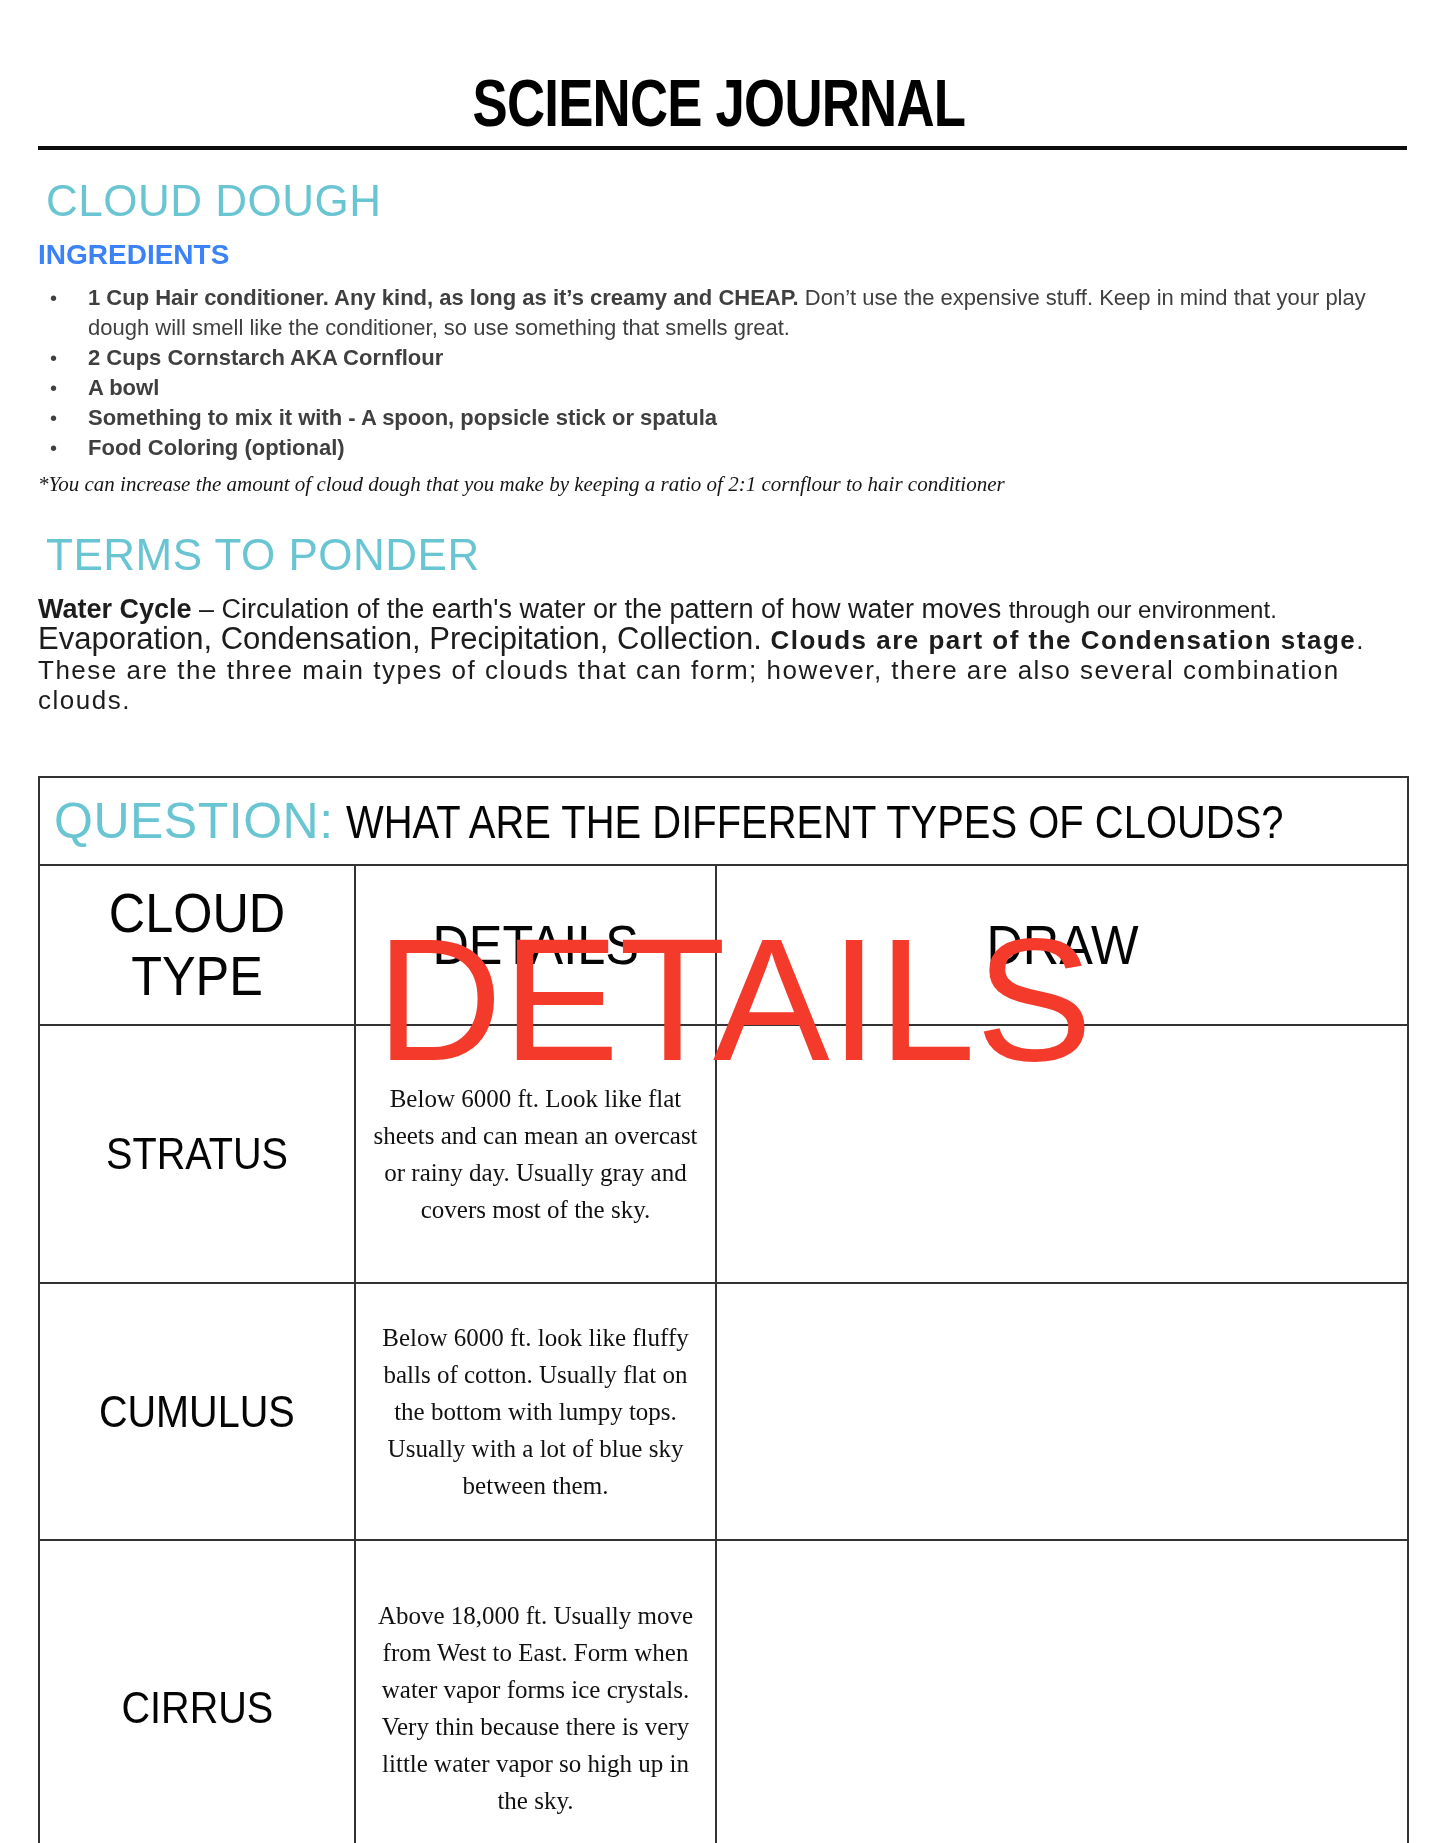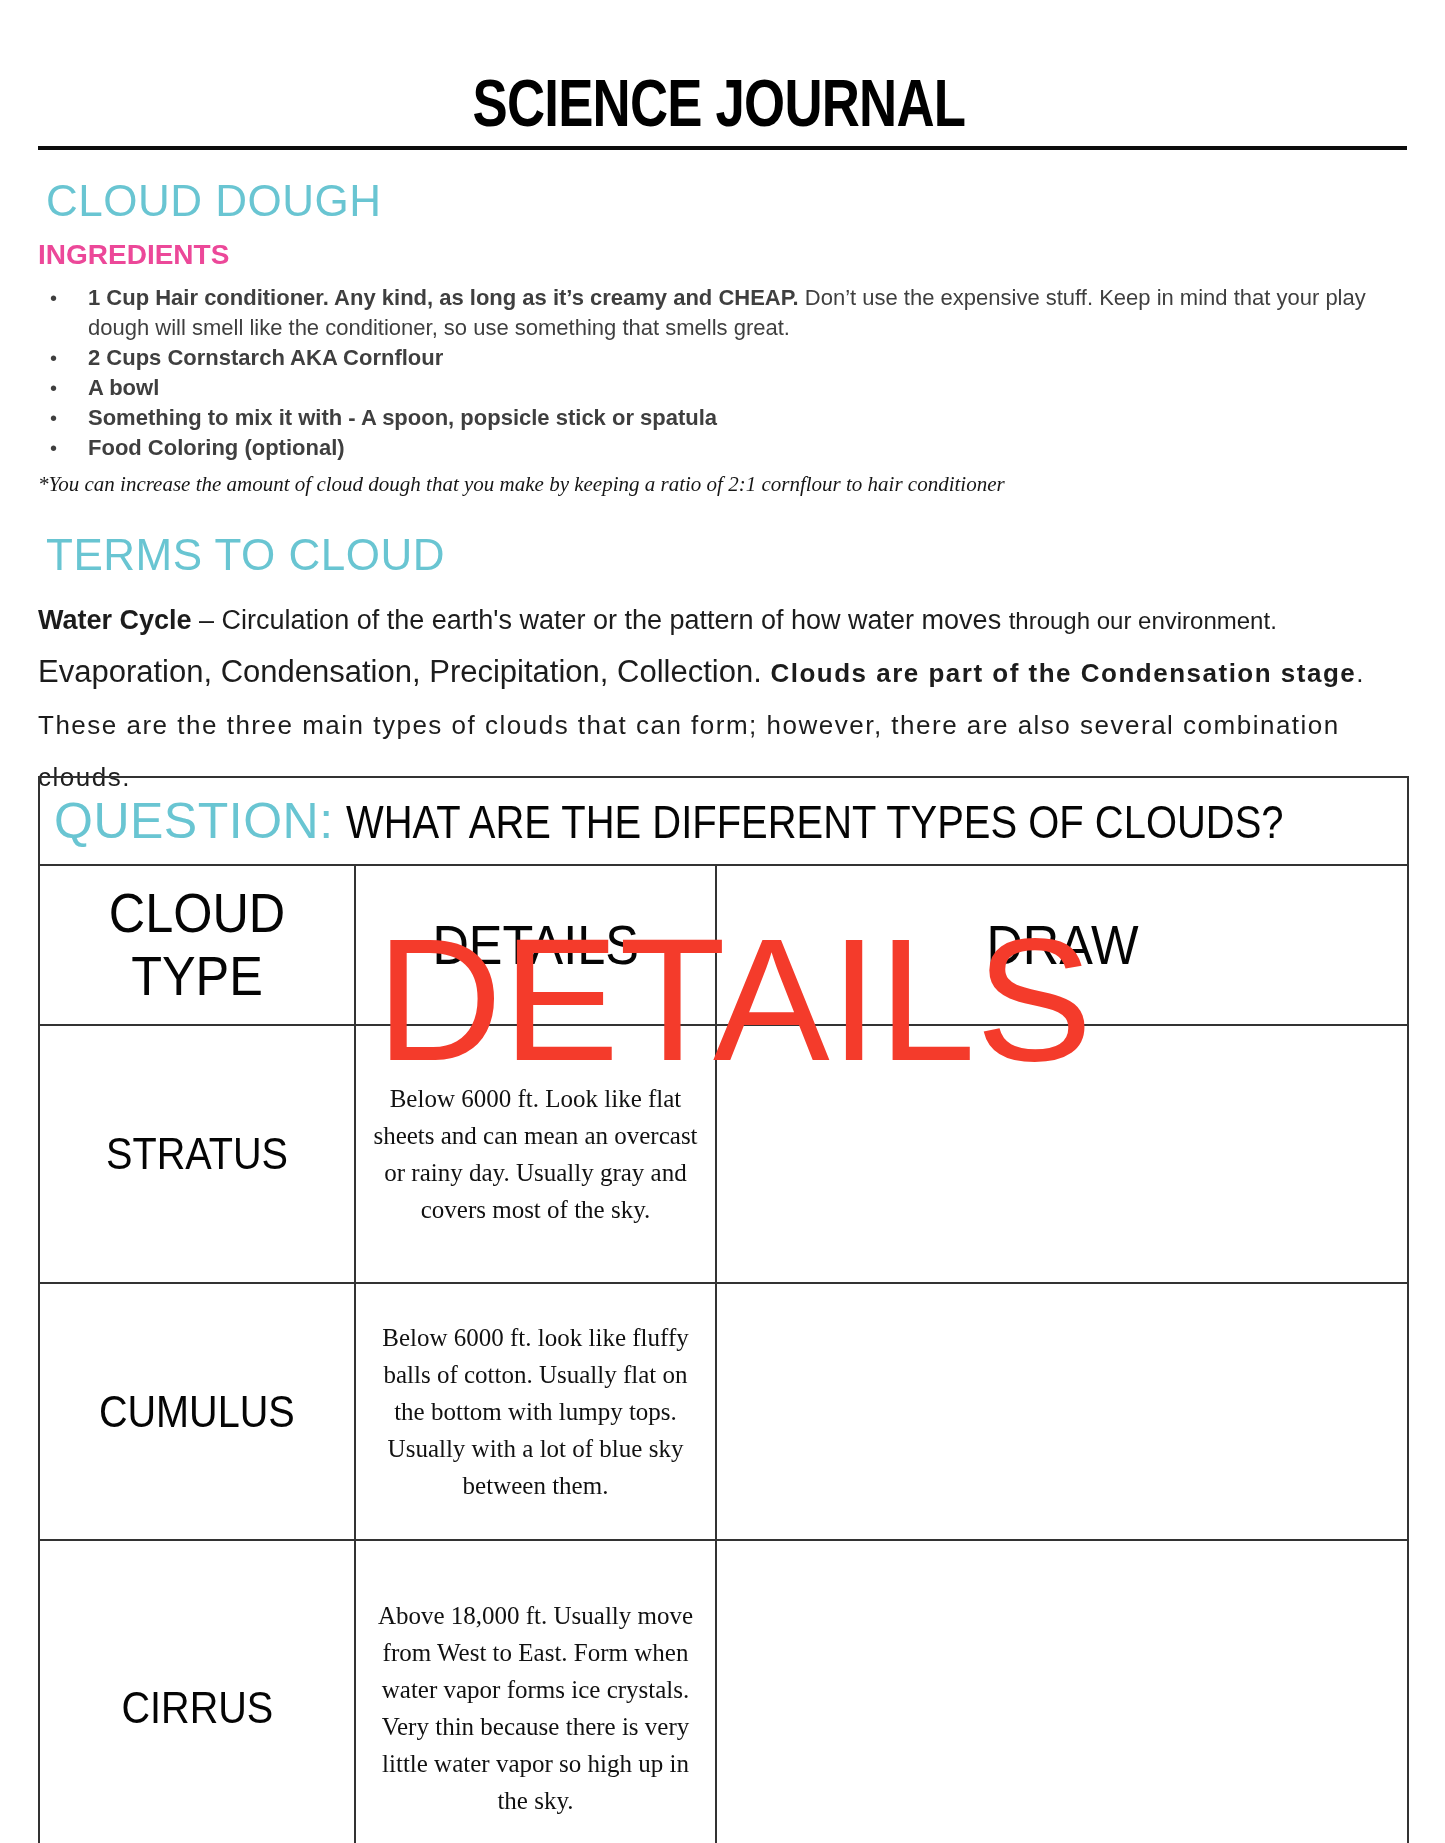--- a/index.html
+++ b/index.html
@@ -26,34 +26,34 @@
     letter-spacing:-1px;
     transform:scaleX(0.80);transform-origin:center;
   }
   .rule{position:absolute;top:146px;left:38px;width:1369px;height:4px;background:#0d0d0d;}
   
   .dough{position:absolute;top:170px;left:38px;width:1369px;}
   .teal-heading{
     margin:8px;font-size:44px;font-weight:400;line-height:1.05;
     color:var(--teal);letter-spacing:0.5px;
   }
-  .dough h3{margin:16px 0 0 0;font-size:28px;font-weight:700;color:#ec4899;line-height:1.1;}
+  .dough h3{margin:16px 0 0 0;font-size:28px;font-weight:700;color:#3b82f6;line-height:1.1;}
   .ingredients{list-style:none;margin:12px 0 0 0;padding:0;font-size:22px;color:var(--soft);}
   .ingredients li{display:flex;line-height:30px;}
   .ingredients .bullet{width:22px;margin-left:12px;margin-right:16px;flex:0 0 auto;font-size:20px;}
   .ingredients .li-text{flex:1;}
   .ingredients b{font-weight:700;}
   .note{
     margin:8px 0 0 0;
     font-family:"Liberation Serif", serif;font-style:italic;
     font-size:21px;color:#161616;line-height:1.25;
   }
   
   .terms{position:absolute;top:524px;left:38px;width:1369px;}
-  .terms-par{margin:18px 0 0 0;line-height:48px;color:var(--ink);}
+  .terms-par{margin:18px 0 0 0;line-height:26px;color:var(--ink);}
   .terms-par .s1{font-weight:700;font-size:27px;}
   .terms-par .s2{font-size:27px;}
   .terms-par .s3{font-size:24px;}
   .terms-par .s4{font-size:31px;}
   .terms-par .s5{font-weight:700;font-size:26px;letter-spacing:1.5px;}
   .terms-par .s6{font-size:26px;letter-spacing:1.5px;}
   
   table.cloud{
     position:absolute;top:776px;left:38px;
     width:1369px;border-collapse:collapse;table-layout:fixed;
@@ -137,21 +137,21 @@
       </li>
       <li>
         <span class="bullet">•</span>
         <span class="li-text"><b>Food Coloring (optional)</b><span></span></span>
       </li>
     </ul>
     <p class="note">*You can increase the amount of cloud dough that you make by keeping a ratio of 2:1 cornflour to hair conditioner</p>
   </section>
 
   <section class="terms">
-    <h2 class="teal-heading">TERMS TO CLOUD</h2>
+    <h2 class="teal-heading">TERMS TO PONDER</h2>
     <p class="terms-par"><b class="s1">Water Cycle </b><span class="s2">– Circulation of the earth's water or the pattern of how water moves </span><span class="s3">through our environment. </span><span class="s4">Evaporation, Condensation, Precipitation, Collection. </span><b class="s5">Clouds are part of the Condensation stage</b><span class="s6">. These are the three main types of clouds that can form; however, there are also several combination clouds.</span></p>
   </section>
 
   <table class="cloud">
     <colgroup>
       <col class="col-type">
       <col class="col-details">
       <col class="col-draw">
     </colgroup>
     <tbody>

